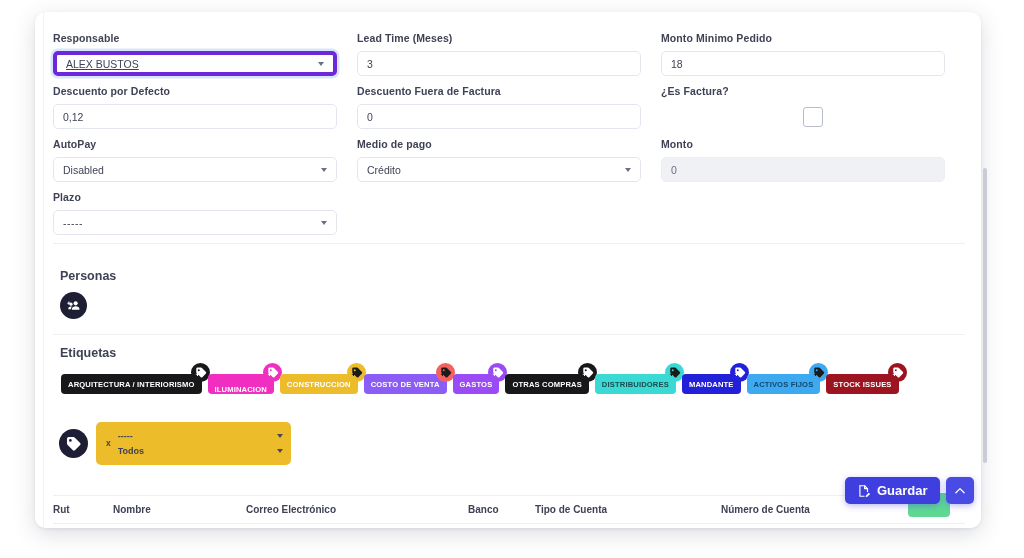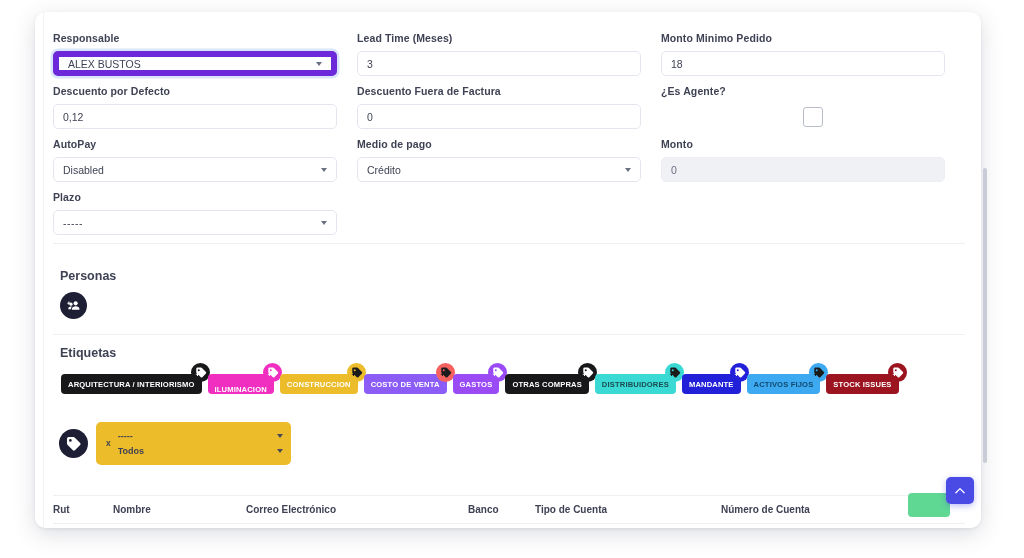--- a/index.html
+++ b/index.html
@@ -67,22 +67,23 @@
     border: 1px solid #e4e6ef;
     border-radius: 5px;
     background: #ffffff;
     display: flex;
     align-items: center;
     padding: 0 9px;
     font-size: 10.5px;
     color: #3f4254;
   }
   .fctl.focused {
-    border: 6px solid #6d28d9;
+    border: 4px solid #6d28d9;
     box-shadow: 0 0 0 2.5px rgba(169,198,245,0.45);
+    text-decoration: underline;
   }
   .fctl.disabled {
     background: #f0f1f5;
     border-color: #eceef3;
     color: #6a6e83;
   }
   .fctl .val { flex: 1; white-space: nowrap; overflow: hidden; }
   .fctl .val.dashes { letter-spacing: 0.5px; color: #3f4254; }
 
   .caret {
@@ -324,21 +325,21 @@
                 <span class="val">0,12</span>
               </div>
             </div>
             <div class="fcol">
               <span class="flabel">Descuento Fuera de Factura</span>
               <div class="fctl">
                 <span class="val">0</span>
               </div>
             </div>
             <div class="fcol">
-              <span class="flabel">¿Es Agente?</span>
+              <span class="flabel">¿Es Factura?</span>
               <div class="cbwrap">
                 <div class="cbox"></div>
               </div>
             </div>
           </div>
           <div class="frow">
             <div class="fcol">
               <span class="flabel">AutoPay</span>
               <div class="fctl">
                 <span class="val">Disabled</span>
@@ -528,20 +529,31 @@
         <div class="tbl-rule"></div>
       </div>
 
     </div>
   </div>
 
   <div class="card-left-edge"></div>
 
   <div class="fab-green"></div>
 
+  <div class="btn-guardar">
+    <span style="display:flex;align-items:center;">
+      <svg width="14" height="14" viewBox="0 0 24 24" fill="none" stroke="#ffffff" stroke-width="2" stroke-linecap="round" stroke-linejoin="round">
+        <path d="M5 3h8l5 5v5"></path>
+        <path d="M13 3v5h5"></path>
+        <path d="M5 3v18h7"></path>
+        <path d="M20.2 14.8 15 20v2.2h2.2l5.2-5.2z" fill="#ffffff" stroke="none"></path>
+      </svg>
+    </span>
+    <span>Guardar</span>
+  </div>
 
   <div class="btn-top">
     <span style="display:flex;">
       <svg width="14" height="14" viewBox="0 0 24 24" fill="none" stroke="#ffffff" stroke-width="2.2" stroke-linecap="round" stroke-linejoin="round">
         <path d="M5 15l7-7 7 7"></path>
       </svg>
     </span>
   </div>
 
   <div class="scrollbar-track"></div>

